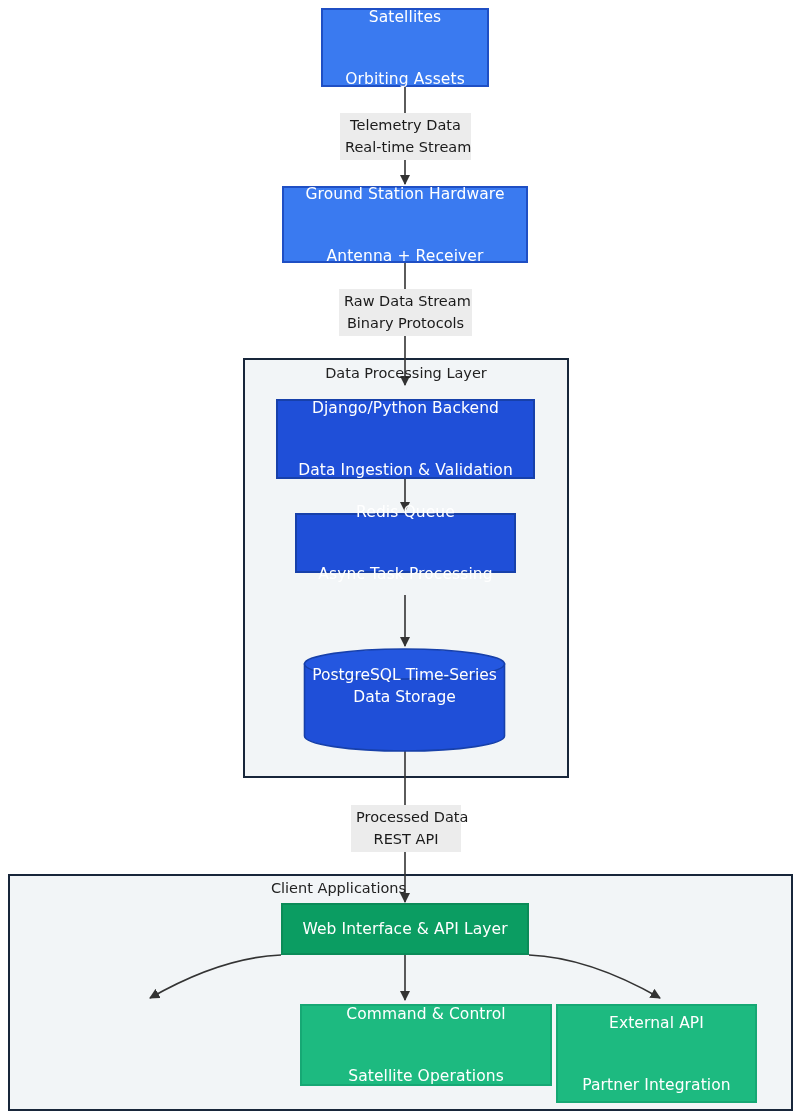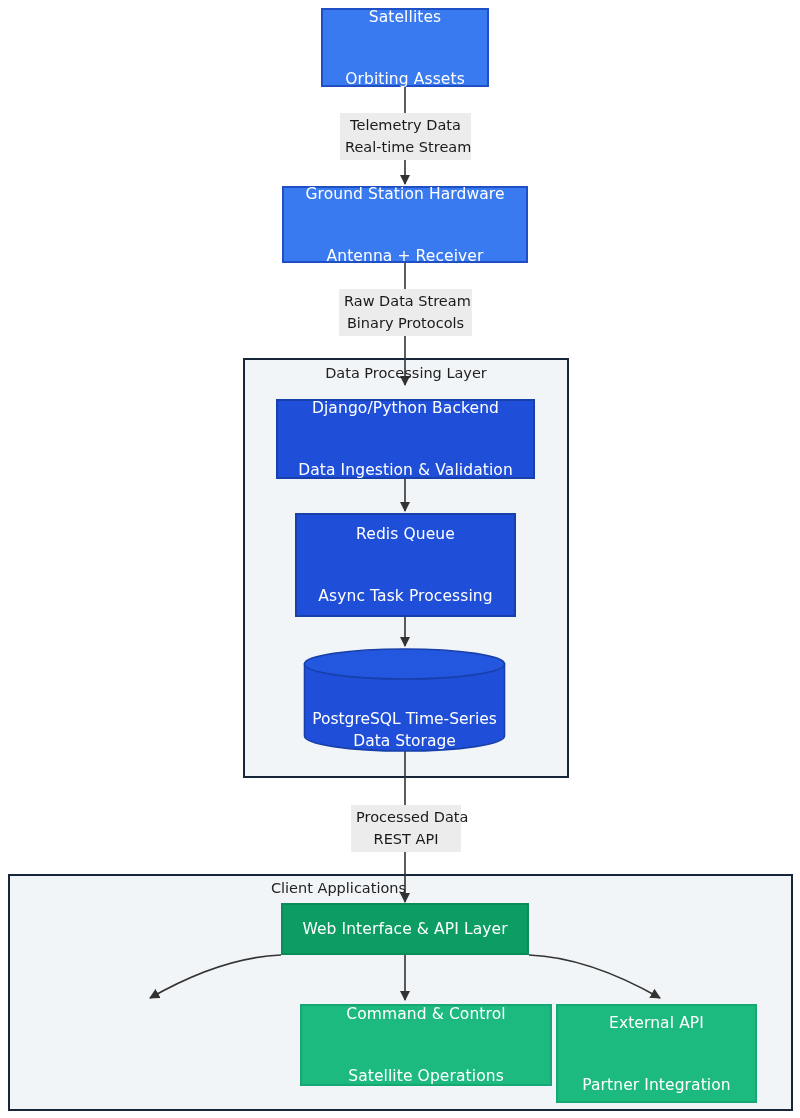--- a/index.html
+++ b/index.html
@@ -60,21 +60,21 @@
   .node-green-light {
     background: #1dba80;
     border: 2px solid #16a874;
     font-size: 15.5px;
   }
   .cylinder {
     position: absolute;
     display: flex;
     flex-direction: column;
     align-items: center;
-    justify-content: flex-end;
+    justify-content: flex-start;
     text-align: center;
     color: #ffffff;
     font-size: 15.5px;
     line-height: 1.42;
   }
   .cylinder .cyl-body {
     position: absolute;
     left: 0;
     top: 0;
     width: 100%;
@@ -157,21 +157,21 @@
   <div class="node node-blue-light" style="left:282px; top:186px; width:246px; height:77px;">
     <span class="ln">Ground Station Hardware</span>
     <span class="ln">Antenna + Receiver</span>
   </div>
 
   <div class="node node-blue-strong" style="left:276px; top:387px; width:259px; height:80px;margin-top:12px;">
     <span class="ln">Django/Python Backend</span>
     <span class="ln">Data Ingestion &amp; Validation</span>
   </div>
 
-  <div class="node node-blue-strong" style="left:295px; top:513px; width:221px; height:104px;">
+  <div class="node node-blue-strong" style="left:295px; top:513px; width:221px; height:60px;">
     <span class="ln">Redis Queue</span>
     <span class="ln">Async Task Processing</span>
   </div>
 
   <div class="cylinder" style="left:303px; top:648px; width:203px; height:104px;">
     <svg class="cyl-body" viewBox="0 0 203 104" preserveAspectRatio="none">
       <path d="M 1.5 16 L 1.5 88 A 100 15 0 0 0 201.5 88 L 201.5 16 Z" fill="#1f4fd8" stroke="#1740aa" stroke-width="1.6"></path>
       <ellipse cx="101.5" cy="16" rx="100" ry="15" fill="#2457e0" stroke="#1740aa" stroke-width="1.6"></ellipse>
     </svg>
     <div class="cyl-text">

